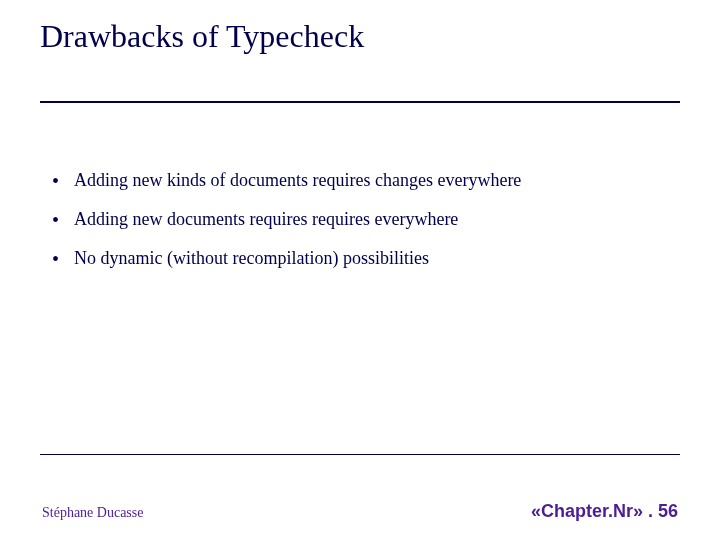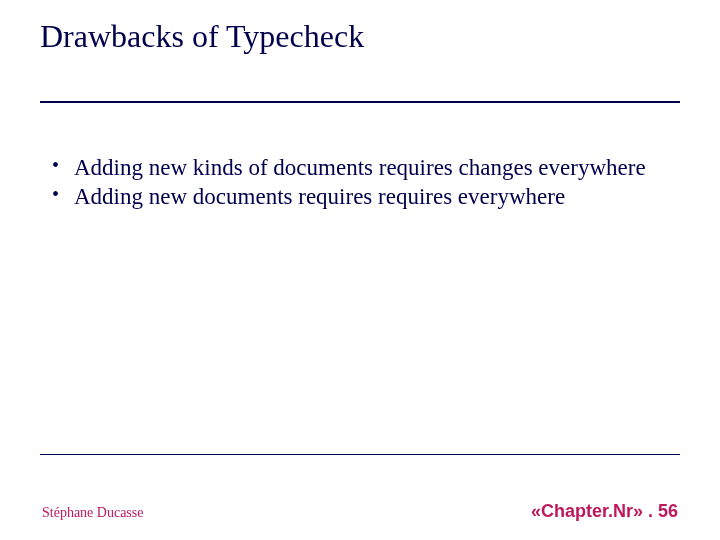--- a/index.html
+++ b/index.html
@@ -37,64 +37,66 @@
   .content {
     flex: 1;
     padding-left: 6px;
   }
   .bullet-list {
     list-style: none;
   }
   .bullet-item {
     position: relative;
     padding-left: 28px;
-    font-size: 23px;
+    font-size: 18px;
     line-height: 1.28;
     color: #00004c;
     margin-bottom: 0px;
+    margin-top: 16px;
   }
   .bullet-item::before {
     content: "•";
     position: absolute;
     left: 6px;
     top: 0;
     color: #00004c;
     font-size: 20px;
   }
   .footer-rule {
     border: none;
     border-top: 1.5px solid #00004c;
     margin: 0 0 6px 0;
   }
   .footer {
     display: flex;
     justify-content: space-between;
     align-items: baseline;
     padding: 0 2px 18px 2px;
     font-size: 14px;
-    color: #be185d;
+    color: #4c1d95;
   }
   .footer-right {
     font-family: Arial, Helvetica, sans-serif;
     font-weight: bold;
     font-size: 18px;
   }
 </style>
 </head>
 <body>
 
 <div class="slide">
 
   <div class="title">Drawbacks of Typecheck</div>
   <hr class="title-rule">
 
   <div class="content">
     <ul class="bullet-list">
       <li class="bullet-item">Adding new kinds of documents requires changes everywhere</li>
       <li class="bullet-item">Adding new documents requires requires everywhere</li>
+      <li class="bullet-item">No dynamic (without recompilation) possibilities</li>
     </ul>
   </div>
 
   <hr class="footer-rule">
   <div class="footer">
     <span>Stéphane Ducasse</span>
     <span class="footer-right">«Chapter.Nr» . 56</span>
   </div>
 
 </div>

